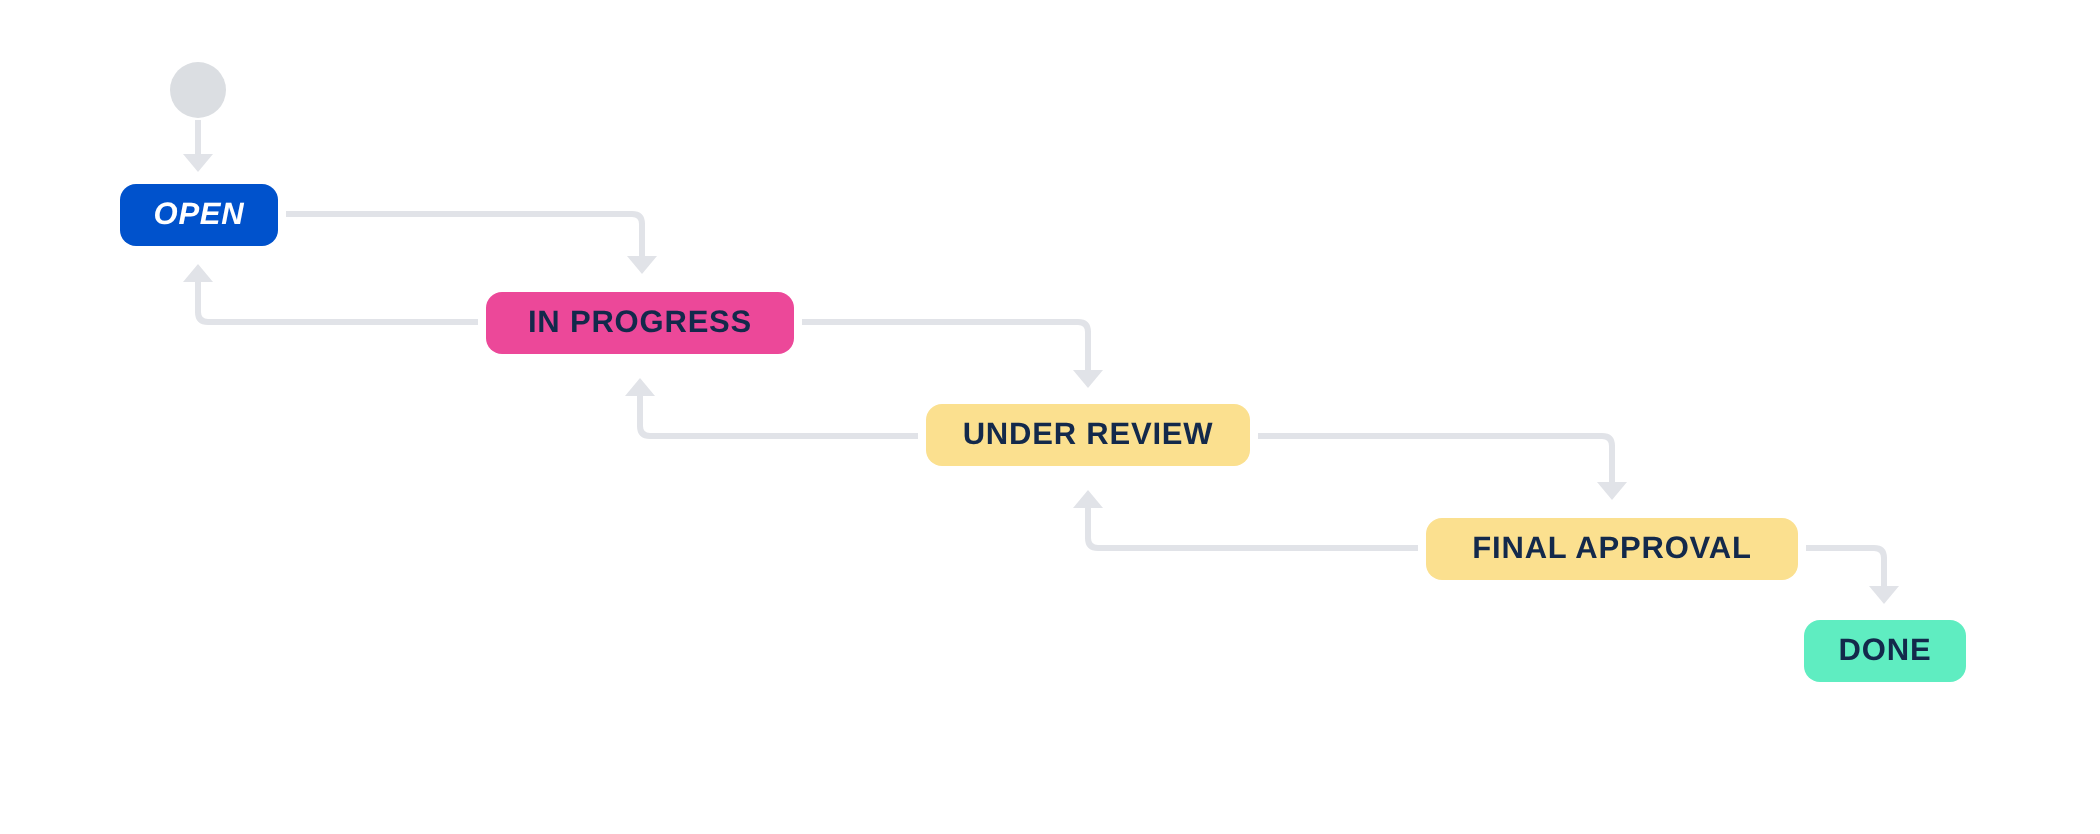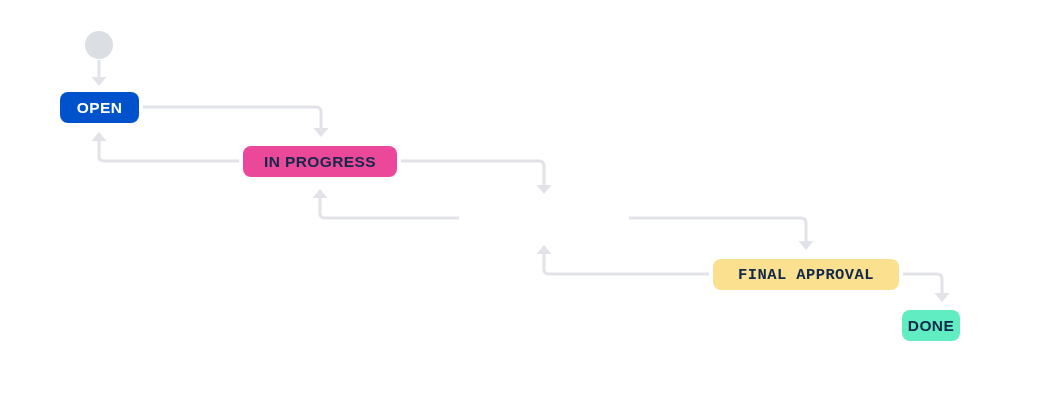--- a/index.html
+++ b/index.html
@@ -47,25 +47,25 @@
     align-items: center;
     justify-content: center;
     border-radius: 8px;
     font-weight: bold;
     font-size: 15.5px;
     letter-spacing: 0.4px;
     white-space: nowrap;
     color: #13294b;
     box-sizing: border-box;
   }
-  .badge-open           { left: 60px;  top: 92px;  width: 79px;  background: #0052cc; color: #ffffff; }
+  .badge-open           { left: 60px;  top: 92px;  width: 79px;  background: #0052cc; color: #ffffff; font-style: italic; }
   .badge-in-progress    { left: 243px; top: 146px; width: 154px; background: #ec4899; }
   .badge-under-review   { left: 463px; top: 202px; width: 162px; background: #fbe08f; }
-  .badge-final-approval { left: 713px; top: 259px; width: 186px; background: #fbe08f; font-family: Liberation Mono, monospace; }
-  .badge-done           { left: 902px; top: 310px; width: 58px;  background: #5fedc1; }
+  .badge-final-approval { left: 713px; top: 259px; width: 186px; background: #fbe08f; }
+  .badge-done           { left: 902px; top: 310px; width: 81px;  background: #5fedc1; }
 </style>
 </head>
 <body>
 
 <div class="canvas">
 
   <svg class="connectors" viewBox="0 0 1050 417" xmlns="http://www.w3.org/2000/svg">
 
     <g>
       <path class="line" d="M99 60 L99 78"></path>
@@ -111,20 +111,23 @@
   <div class="start-circle"></div>
 
   <div class="badge badge-open">
     <span>OPEN</span>
   </div>
 
   <div class="badge badge-in-progress">
     <span>IN PROGRESS</span>
   </div>
 
+  <div class="badge badge-under-review">
+    <span>UNDER REVIEW</span>
+  </div>
 
   <div class="badge badge-final-approval">
     <span>FINAL APPROVAL</span>
   </div>
 
   <div class="badge badge-done">
     <span>DONE</span>
   </div>
 
 </div>

